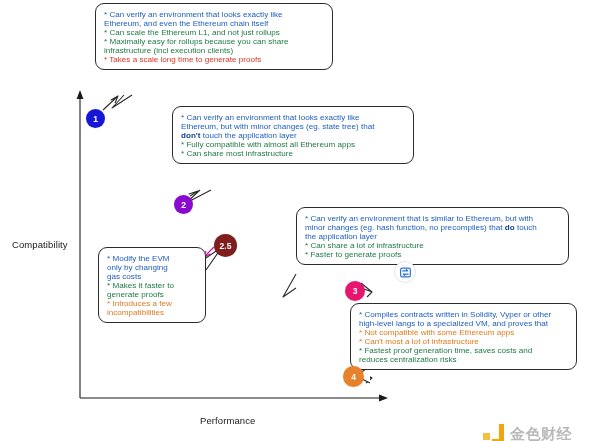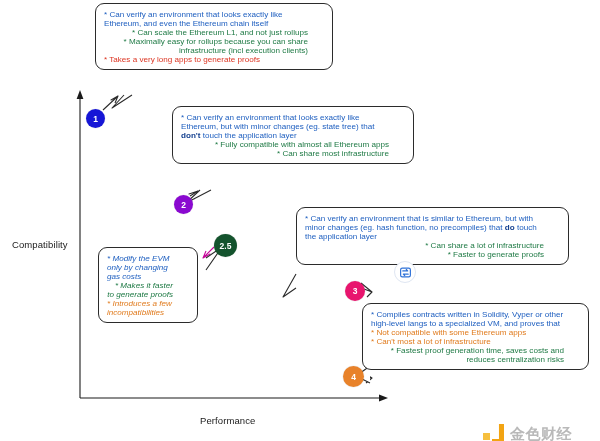--- a/index.html
+++ b/index.html
@@ -30,46 +30,46 @@
     border:1.2px solid #2b2b2b;
     border-radius:9px;
     background:#ffffff;
     padding:6px 24px 5px 8px;
     font-size:8.1px;
     line-height:9px;
     z-index:5;
   }
   .callout .ln{white-space:normal;}
   .c-blue{color:#2060c0;}
-  .c-green{color:#1f7a45;text-align:right;}
+  .c-green{color:#1f7a45;}
   .c-orange{color:#e07b1e;}
   .c-red{color:#dc3522;}
   .bold{font-weight:bold;color:#14408f;}
 
   #box1{left:95px;top:3px;width:238px;}
   #box2{left:172px;top:106px;width:242px;}
   #box3{left:296px;top:207px;width:273px;}
-  #box4{left:362px;top:303px;width:227px;}
-  #box25{left:98px;top:247px;width:100px;font-style:italic;}
+  #box4{left:350px;top:303px;width:227px;}
+  #box25{left:98px;top:247px;width:108px;}
 
   
   .marker{
     position:absolute;
     border-radius:50%;
     display:flex;
     align-items:center;
     justify-content:center;
     color:#ffffff;
     font-weight:bold;
     z-index:8;
     box-shadow:0 0 0 .5px rgba(0,0,0,.07);
   }
   #m1{left:86px;top:109px;width:19px;height:19px;background:#1616d6;font-size:8.5px;}
   #m2{left:174px;top:195px;width:19px;height:19px;background:#8a09d0;font-size:8.5px;}
-  #m25{left:214px;top:234px;width:23px;height:23px;background:#14532d;font-size:8.5px;}
+  #m25{left:214px;top:234px;width:23px;height:23px;background:#7f1d1d;font-size:8.5px;}
   #m3{left:345px;top:281px;width:20px;height:20px;background:#e8156e;font-size:8.5px;}
   #m4{left:343px;top:366px;width:21px;height:21px;background:#e8822a;font-size:8.5px;}
 
   
   #swap-icon{
     position:absolute;
     left:394px;top:261px;
     width:20px;height:20px;
     border-radius:50%;
     background:#ffffff;
@@ -131,21 +131,21 @@
     <path d="M206,258 L222,247 L206,270" fill="#ffffff" stroke="#2b2b2b" stroke-width="1.1" stroke-linejoin="round"></path>
   </svg>
 
   <div class="axis-label" id="lbl-compat">Compatibility</div>
   <div class="axis-label" id="lbl-perf">Performance</div>
 
   <div class="callout" id="box1">
     <div class="ln c-blue">* Can verify an environment that looks exactly like Ethereum, and even the Ethereum chain itself</div>
     <div class="ln c-green">* Can scale the Ethereum L1, and not just rollups</div>
     <div class="ln c-green">* Maximally easy for rollups because you can share infrastructure (incl execution clients)</div>
-    <div class="ln c-red">* Takes a very long apps to generate proofs</div>
+    <div class="ln c-red">* Takes a scale long time to generate proofs</div>
   </div>
 
   <div class="callout" id="box2">
     <div class="ln c-blue"><span>* Can verify an environment that looks exactly like Ethereum, but with minor changes (eg. state tree) that </span><span class="bold">don't</span><span> touch the application layer</span></div>
     <div class="ln c-green">* Fully compatible with almost all Ethereum apps</div>
     <div class="ln c-green">* Can share most infrastructure</div>
   </div>
 
   <div class="callout" id="box3">
     <div class="ln c-blue"><span>* Can verify an environment that is similar to Ethereum, but with minor changes (eg. hash function, no precompiles) that </span><span class="bold">do</span><span> touch the application layer</span></div>

